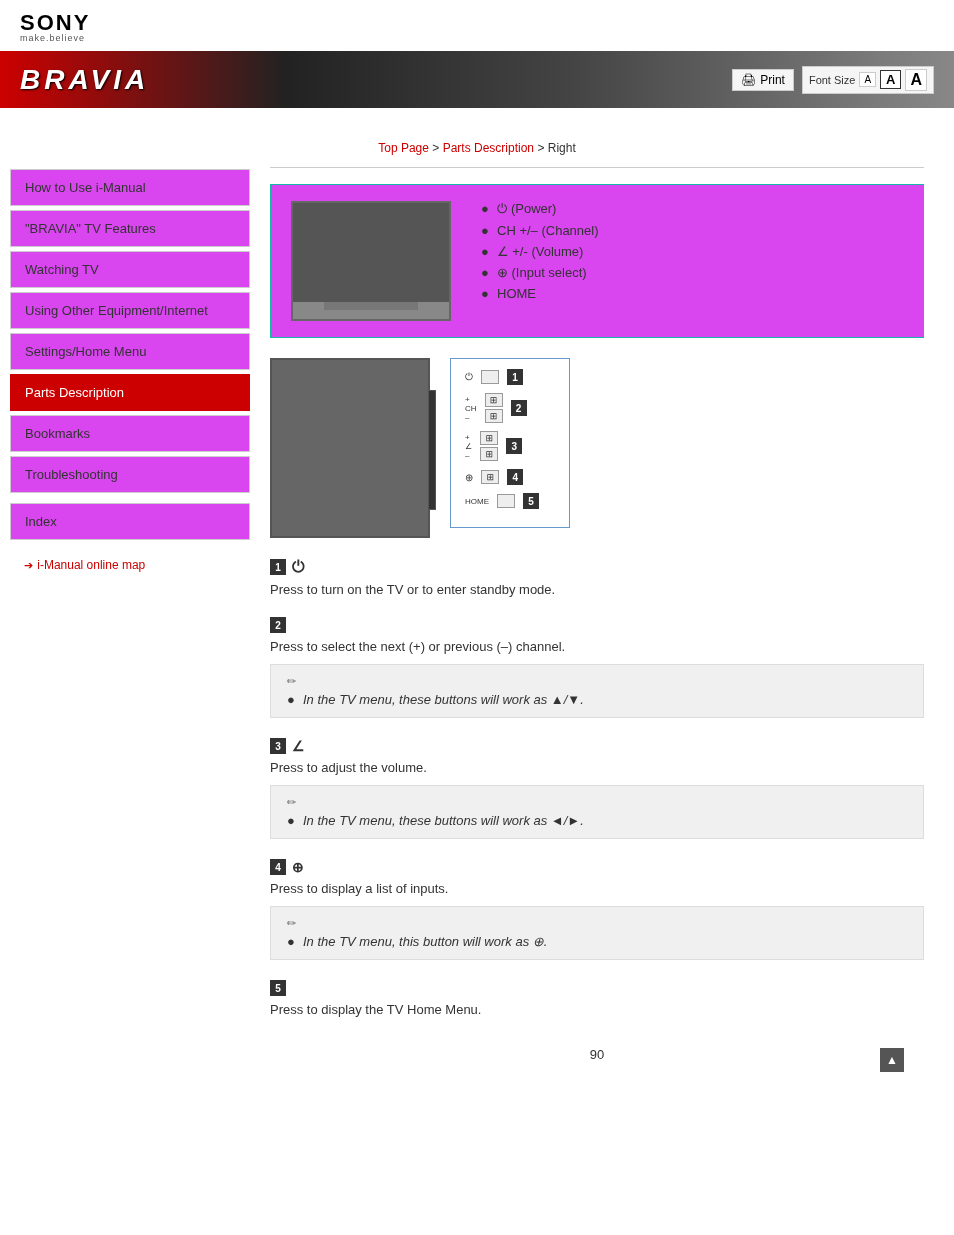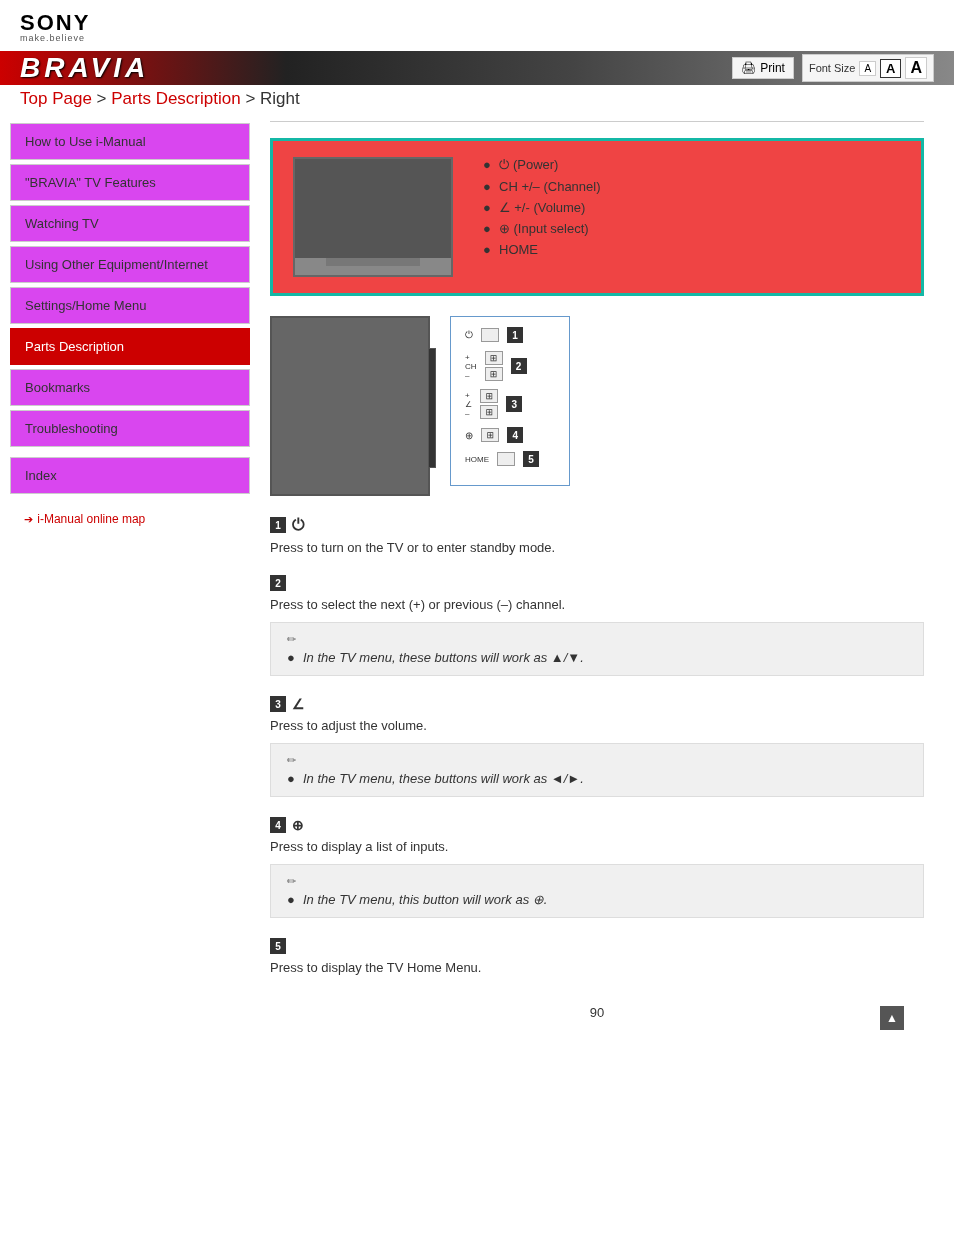--- a/index.html
+++ b/index.html
@@ -7,21 +7,21 @@
 
     
     .header { padding: 12px 20px 8px 20px; }
     .sony-logo { display: flex; flex-direction: column; line-height: 1; justify-content: center; }
     .sony-logo .sony-text { font-size: 22px; font-weight: 900; letter-spacing: 2px; color: #000; }
     .sony-logo .tagline { font-size: 9px; color: #555; letter-spacing: 1px; }
 
     
     .bravia-banner {
       background: linear-gradient(90deg, #c00 0%, #222 30%, #444 60%, #666 80%, #888 100%);
-      height: 34px;
+      height: 57px;
       display: flex;
       align-items: center;
       justify-content: space-between;
       padding: 0 20px;
       margin: 0 0 0 0;
     }
     .bravia-title {
       font-size: 28px;
       font-weight: 900;
       color: #fff;
@@ -38,21 +38,21 @@
       cursor: pointer;
       display: flex; align-items: center; gap: 4px;
     }
     .font-size-controls { display: flex; align-items: center; gap: 4px; font-size: 12px; background: #f5f5f5; border: 1px solid #ccc; padding: 2px 6px; }
     .font-size-label { font-size: 11px; color: #333; }
     .font-size-sm { font-size: 10px; border: 1px solid #ccc; padding: 1px 4px; cursor: pointer; background: #fff; }
     .font-size-md { font-size: 13px; font-weight: bold; border: 1px solid #333; padding: 1px 5px; cursor: pointer; background: #fff; }
     .font-size-lg { font-size: 16px; font-weight: bold; border: 1px solid #ccc; padding: 1px 4px; cursor: pointer; background: #fff; }
 
     
-    .breadcrumb { text-align: left; padding: 4px 20px; font-size: 17px; }
+    .breadcrumb { text-align: center; padding: 4px 20px; font-size: 12px; margin-top: 29px; }
     .breadcrumb a { color: #c00; text-decoration: none; }
     .breadcrumb span { color: #333; }
 
     
     .main-layout { display: flex; padding: 0 10px; gap: 0; }
 
     
     .sidebar { width: 240px; min-width: 240px; padding: 10px 0; }
     .sidebar-item {
       border: 1px solid #ccc;
@@ -66,22 +66,22 @@
     .sidebar-item.active { background: #c00; color: #fff; border-color: #c00; }
     .sidebar-divider { margin: 10px 0; }
     .sidebar-link { padding: 8px 14px; font-size: 12px; color: #c00; cursor: pointer; text-decoration: none; display: flex; align-items: center; gap: 4px; }
     .arrow-icon { color: #c00; font-size: 11px; }
 
     
     .content { flex: 1; padding: 0 20px 20px 20px; }
 
     
     .top-panel {
-      background: #ef4444;
-      border: 3px solid #14b8a6;
+      background: #d946ef;
+      border: 1px solid #14b8a6;
       padding: 16px 20px;
       display: flex;
       gap: 30px;
       align-items: flex-start;
       margin-bottom: 20px;
     }
     .tv-image-placeholder {
       width: 160px;
       height: 120px;
       background: #888;

